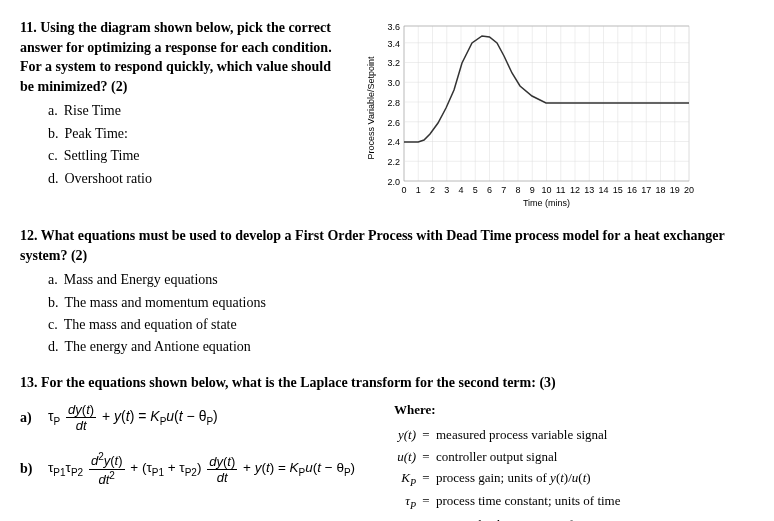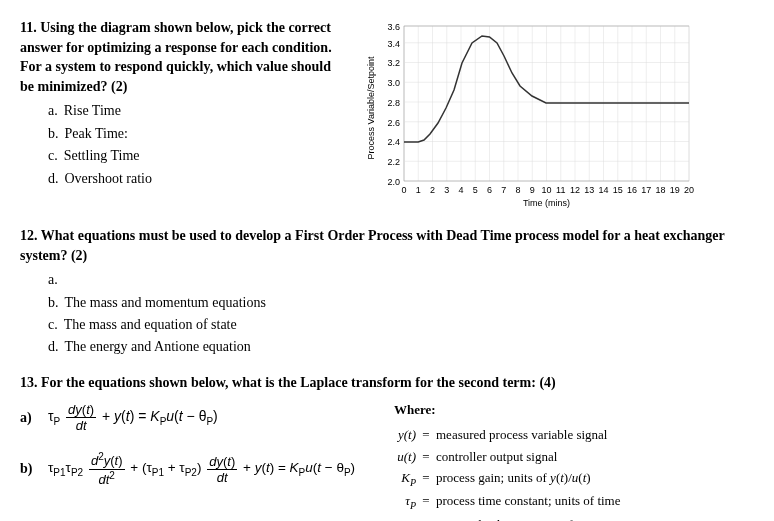--- a/index.html
+++ b/index.html
@@ -220,39 +220,40 @@
   </div>
 </div>
 
 <div class="question">
   <div class="question-title">
     <span>12.</span> <span>What equations must be used to develop a First Order Process with Dead Time process model for a heat exchanger system? (2)</span>
   </div>
   <div class="options">
     <div class="option">
       <span>a.</span>
+      <span>Mass and Energy equations</span>
     </div>
     <div class="option">
       <span>b.</span>
       <span>The mass and momentum equations</span>
     </div>
     <div class="option">
       <span>c.</span>
       <span>The mass and equation of state</span>
     </div>
     <div class="option">
       <span>d.</span>
       <span>The energy and Antione equation</span>
     </div>
   </div>
 </div>
 
 <div class="question">
   <div class="question-title">
-    <span>13.</span> <span>For the equations shown below, what is the Laplace transform for the second term: (4)</span>
+    <span>13.</span> <span>For the equations shown below, what is the Laplace transform for the second term: (3)</span>
   </div>
   <div class="q13-layout" style="margin-top:10px;">
     <div class="q13-equations">
 
       <div class="eq-row">
         <span class="eq-label"><b>a)</b></span>
         <span class="eq-math">
           τ<sub>P</sub>
           <span class="frac">
             <span class="num"><i>dy</i>(<i>t</i>)</span>

